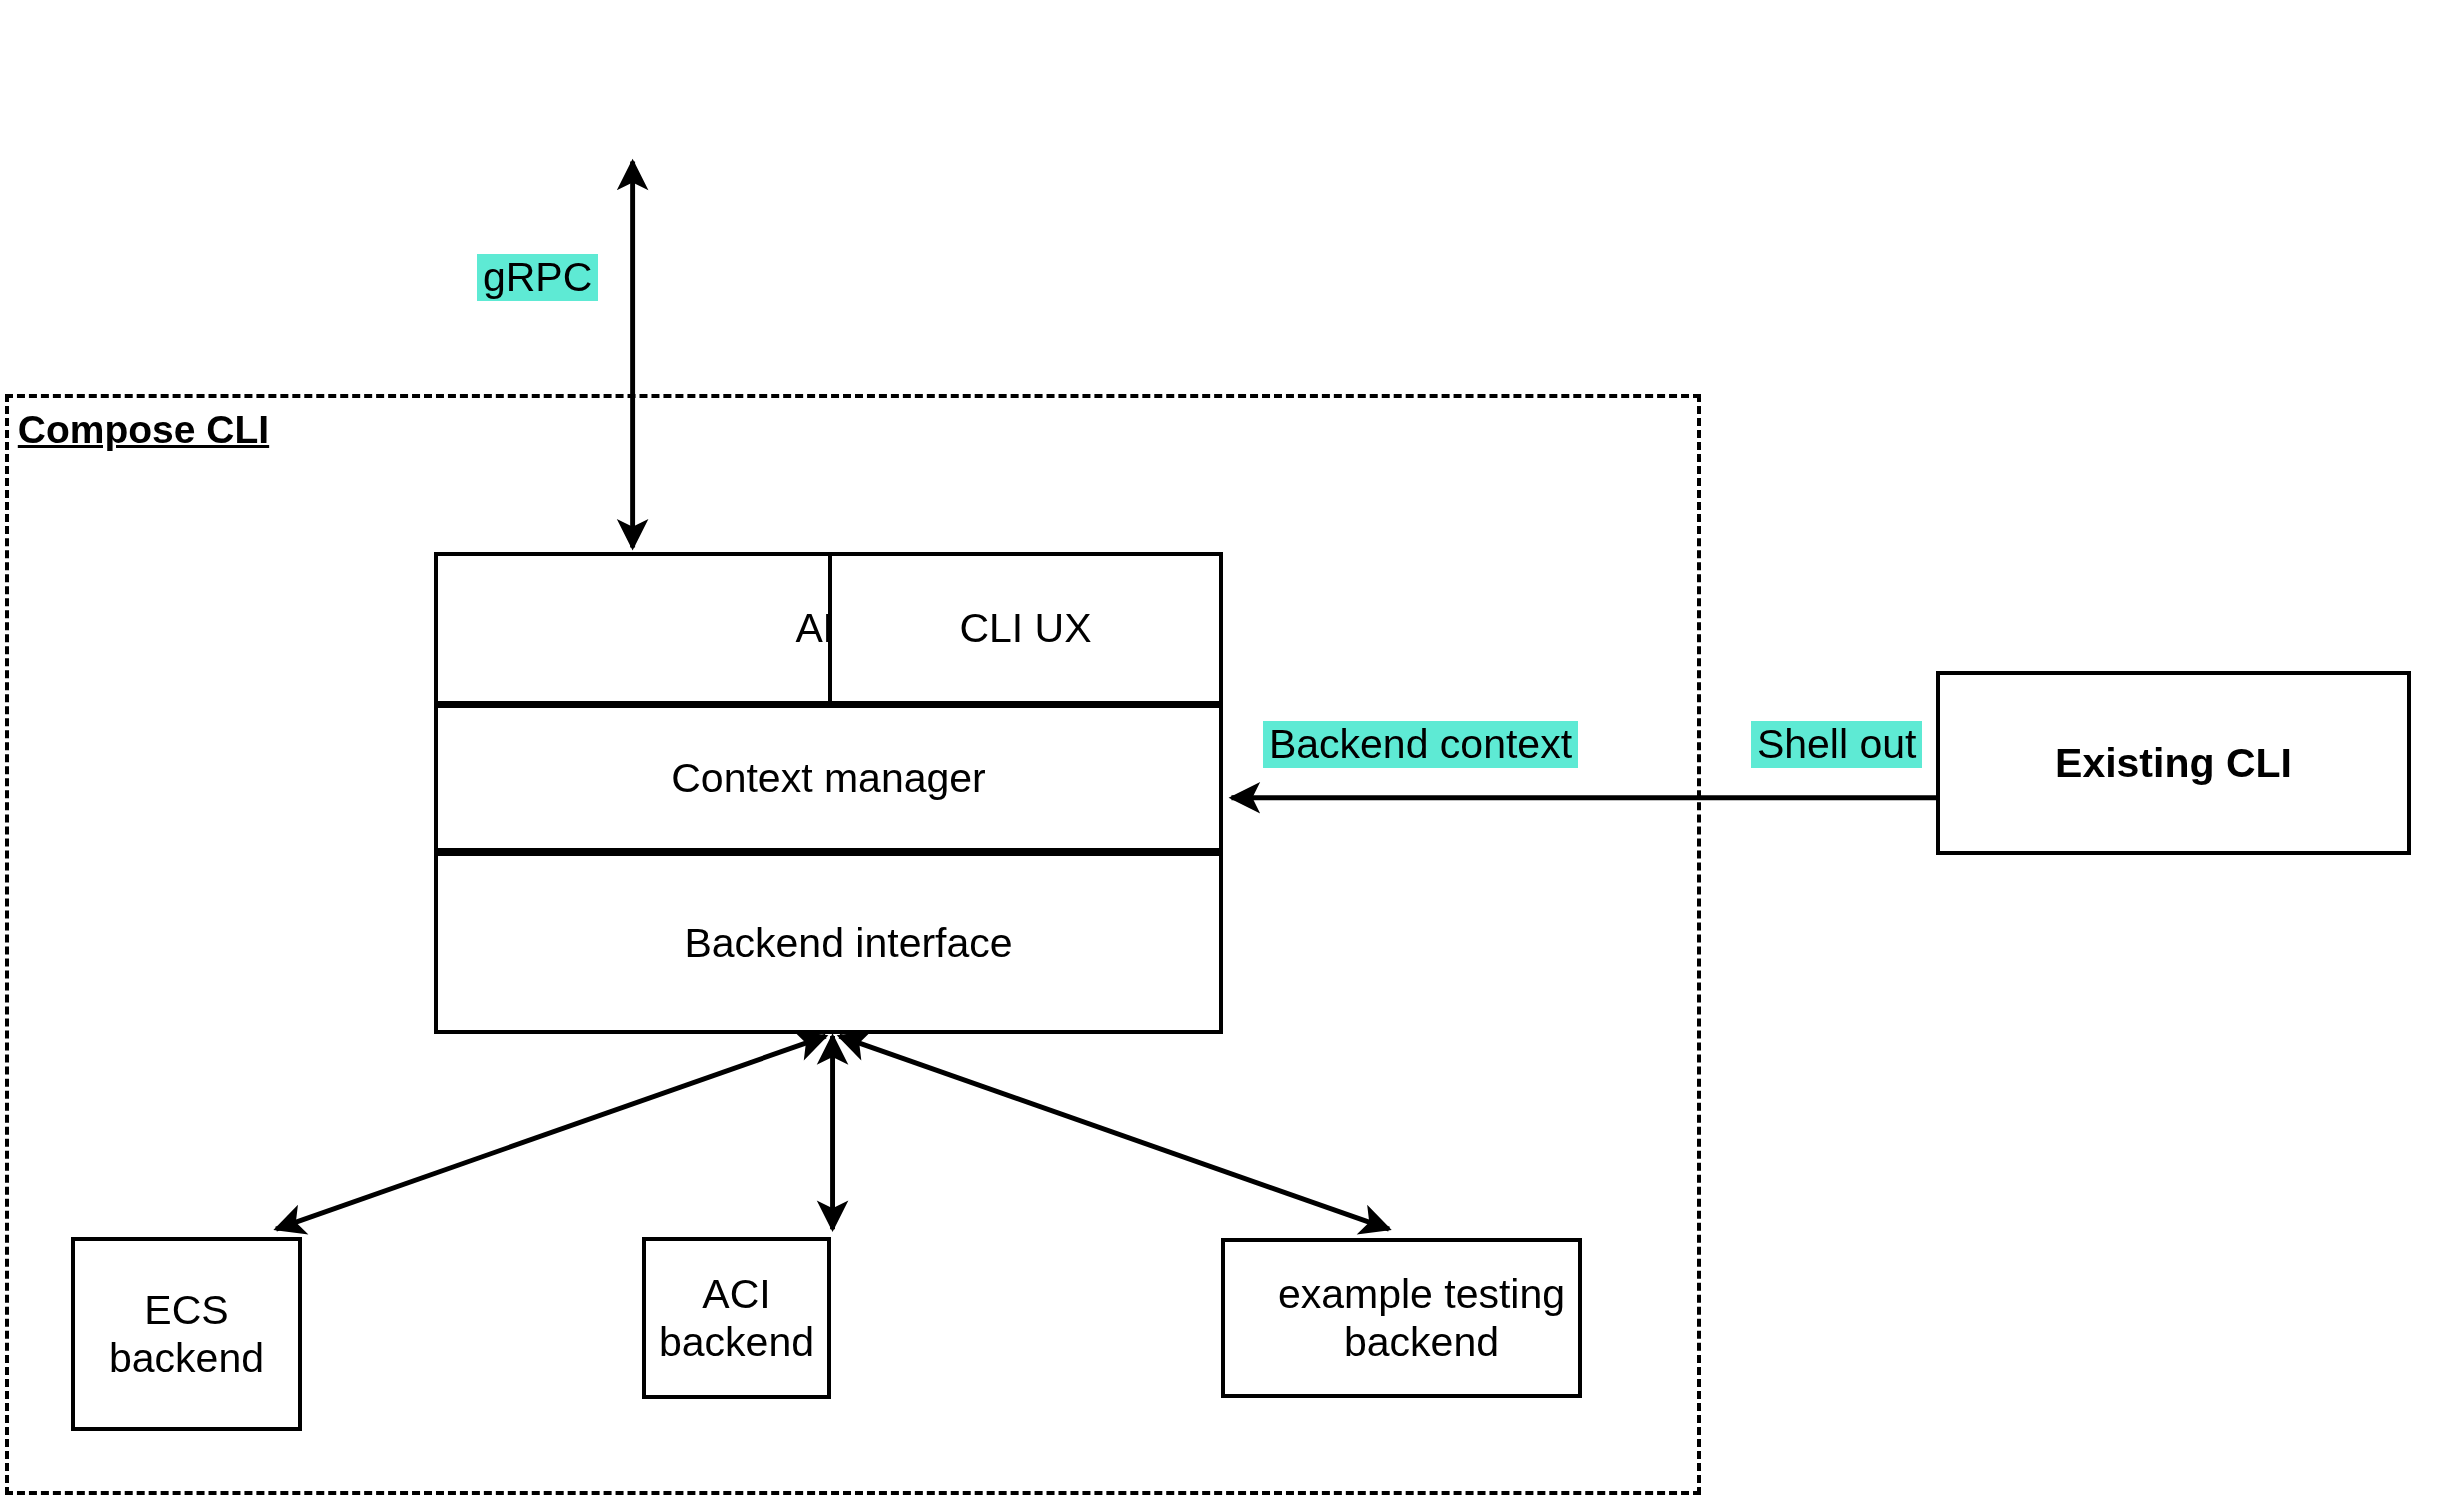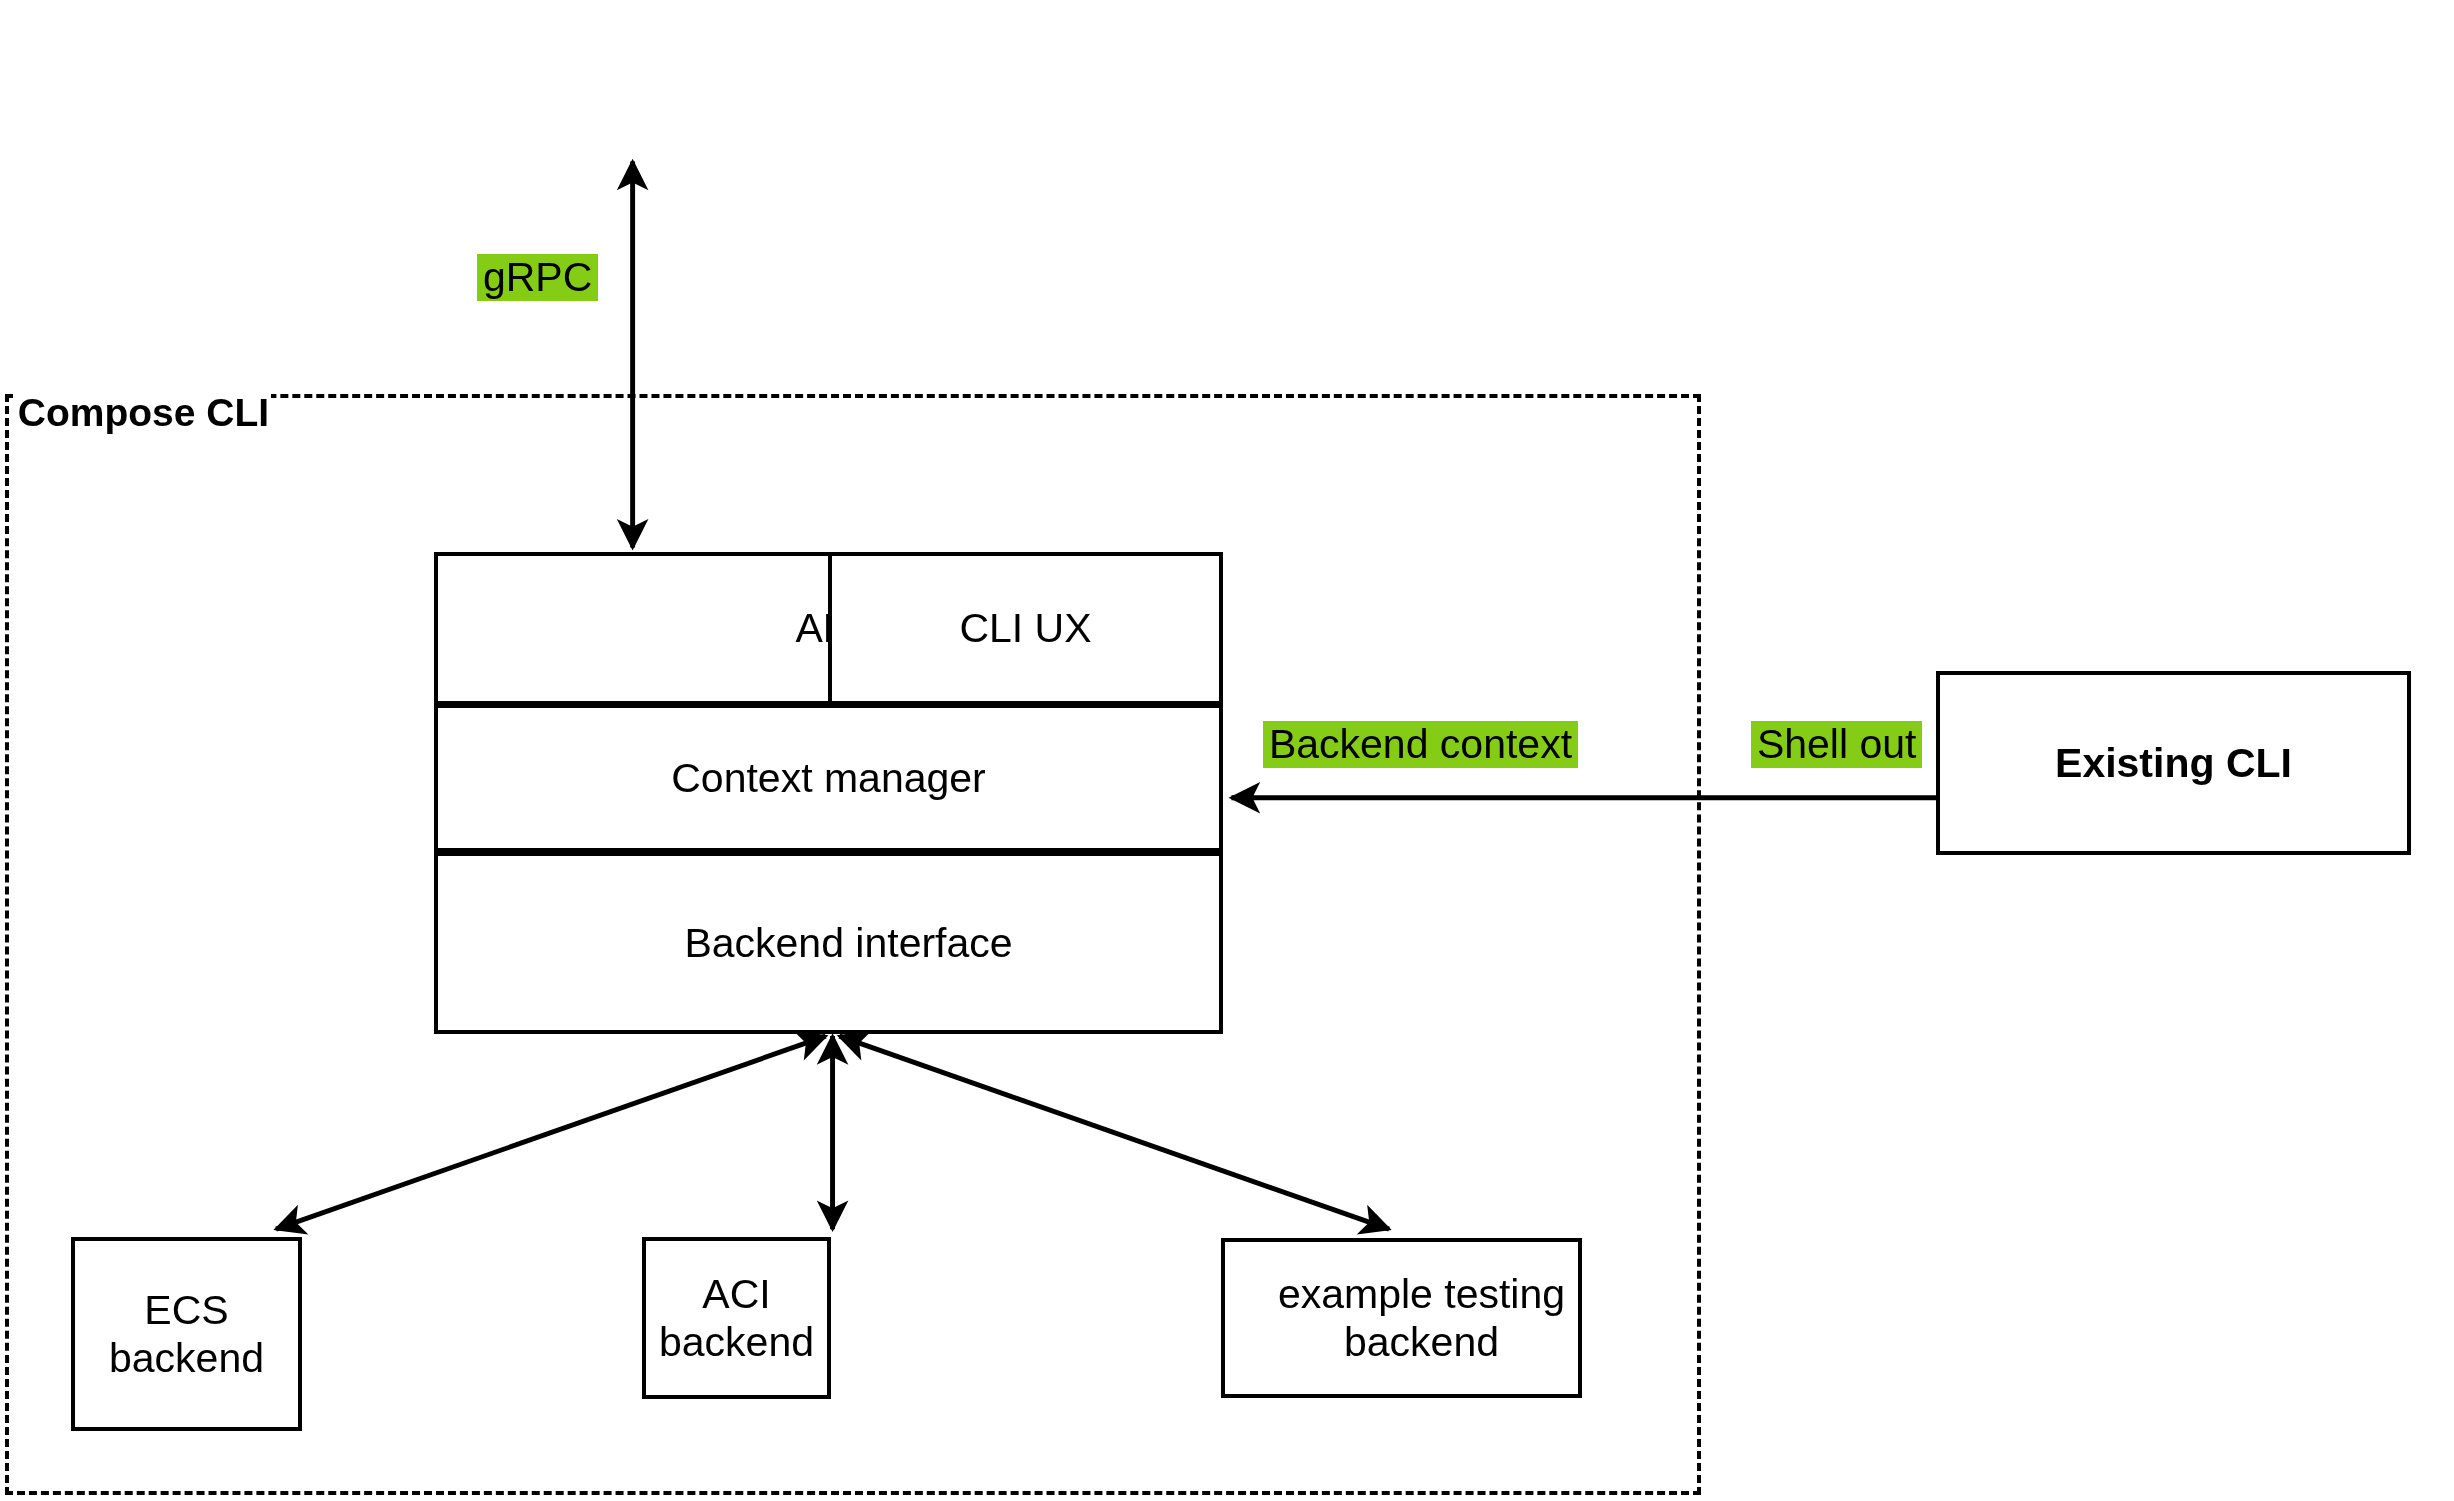--- a/index.html
+++ b/index.html
@@ -56,31 +56,31 @@
     color: #000000;
     white-space: nowrap;
     background: #ffffff;
     padding: 0 2px;
   }
   .edge-label {
     position: absolute;
     font-size: 41px;
     color: #000000;
     white-space: nowrap;
-    background: #84cc16;
+    background: #5eead4;
     padding: 0 5.9px;
   }
 </style>
 </head>
 <body>
 
 <div id="canvas">
 
   <div class="group-box" style="left:4.9px; top:394px; width:1696px; height:1101px;"></div>
-  <div class="group-title" style="left:15.8px; top:391px;">Compose CLI</div>
+  <div class="group-title" style="left:15.8px; top:408px;text-decoration:underline;">Compose CLI</div>
 
   <svg class="layer" viewBox="0 0 2492 1524" xmlns="http://www.w3.org/2000/svg">
     <defs>
       <marker id="ah-end" viewBox="0 0 12 12" refX="10.5" refY="6" markerWidth="7" markerHeight="7" orient="auto-start-reverse" markerUnits="strokeWidth">
         <path d="M 0.5 0.5 L 11.5 6 L 0.5 11.5 L 3.2 6 z" fill="#000000"></path>
       </marker>
       <marker id="ah-start" viewBox="0 0 12 12" refX="10.5" refY="6" markerWidth="7" markerHeight="7" orient="auto-start-reverse" markerUnits="strokeWidth">
         <path d="M 0.5 0.5 L 11.5 6 L 0.5 11.5 L 3.2 6 z" fill="#000000"></path>
       </marker>
     </defs>

